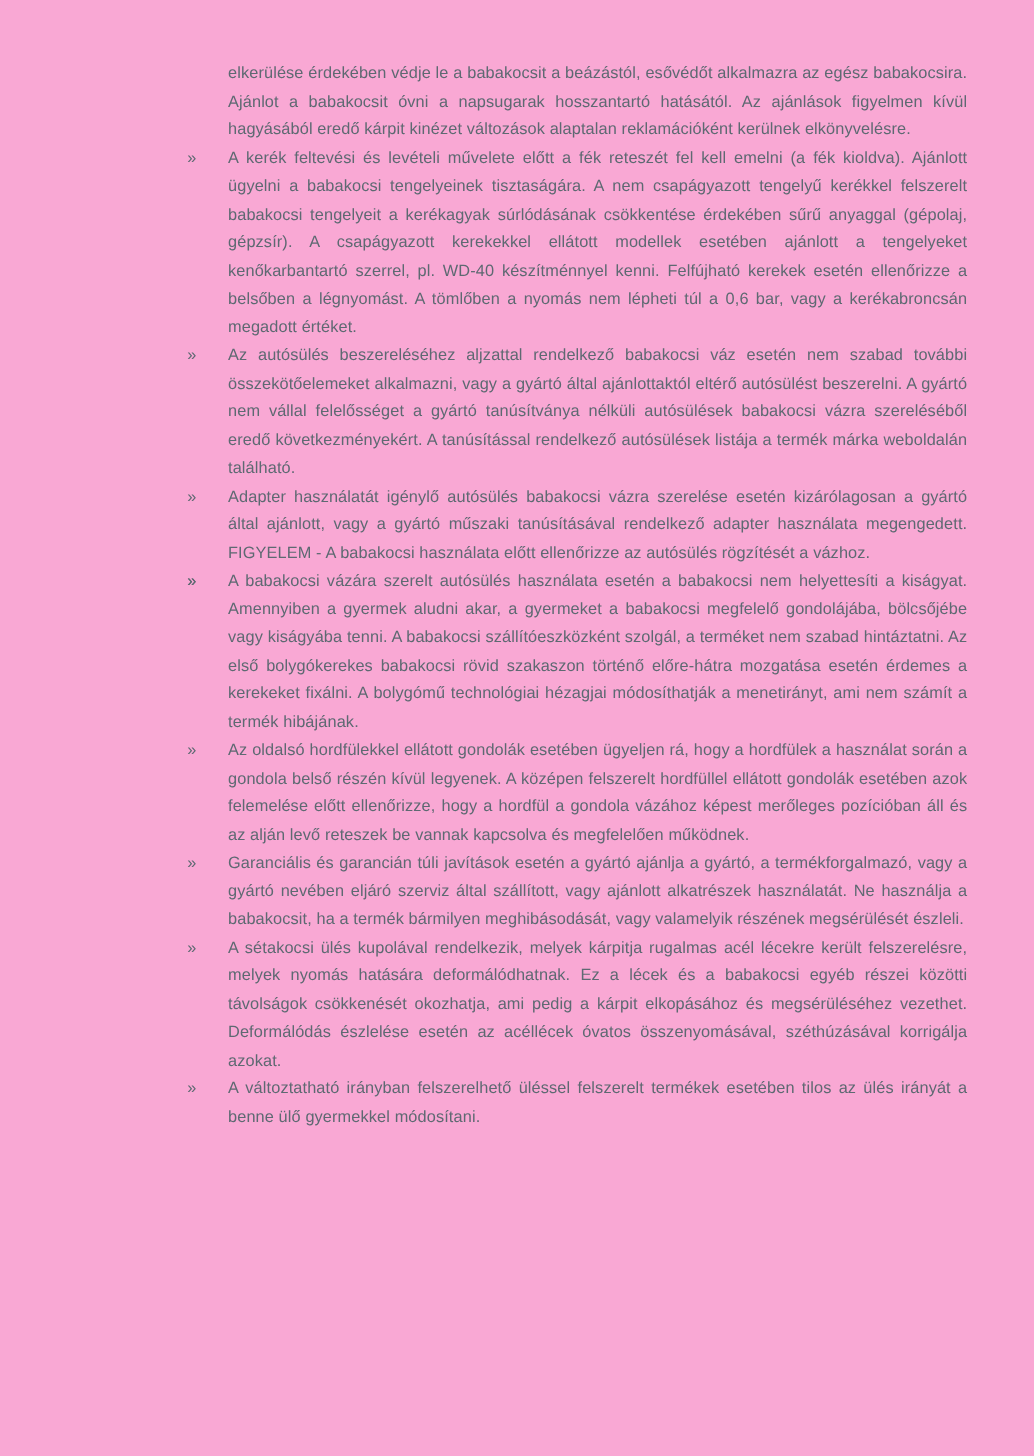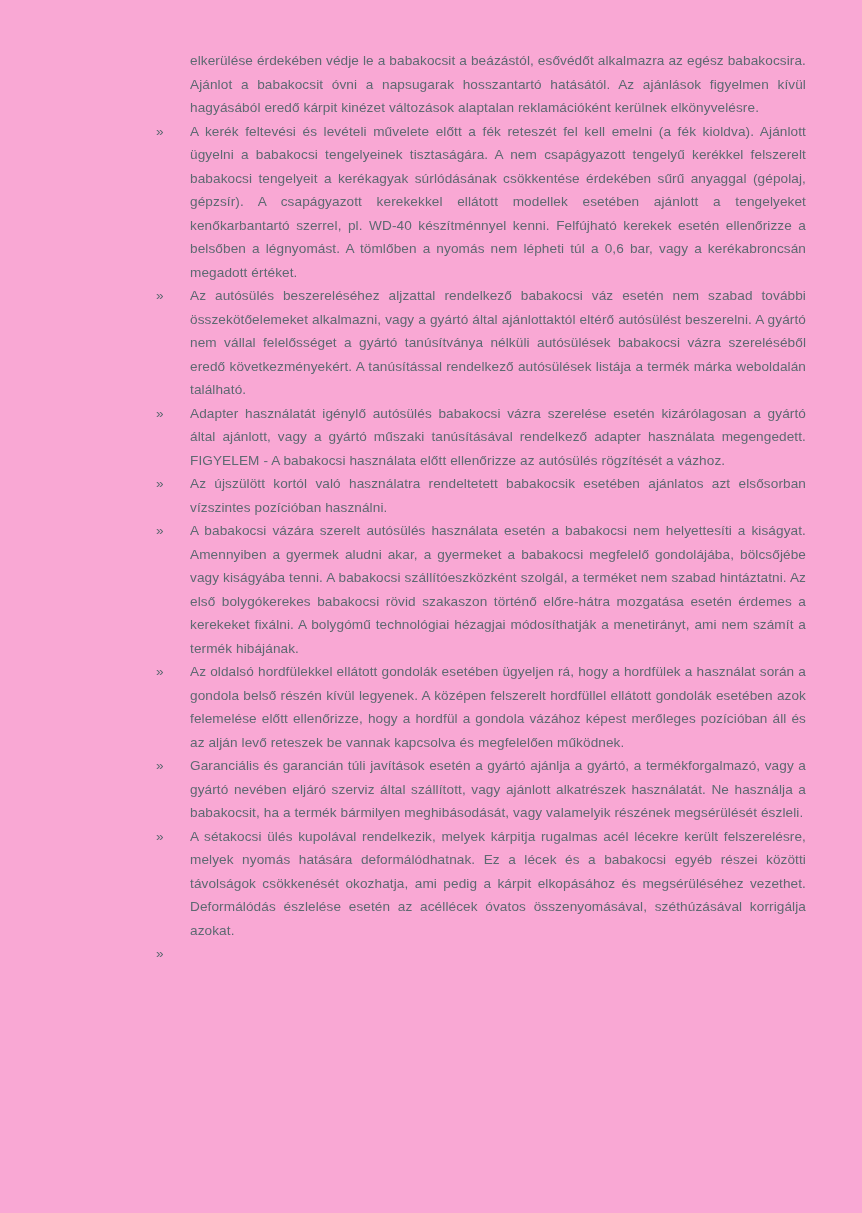--- a/index.html
+++ b/index.html
@@ -68,37 +68,37 @@
       <li>
         <span class="marker">»</span>
         <span class="txt">Az autósülés beszereléséhez aljzattal rendelkező babakocsi váz esetén nem szabad további összekötőelemeket alkalmazni, vagy a gyártó által ajánlottaktól eltérő autósülést beszerelni. A gyártó nem vállal felelősséget a gyártó tanúsítványa nélküli autósülések babakocsi vázra szereléséből eredő következményekért. A tanúsítással rendelkező autósülések listája a termék márka weboldalán található.</span>
       </li>
       <li>
         <span class="marker">»</span>
         <span class="txt">Adapter használatát igénylő autósülés babakocsi vázra szerelése esetén kizárólagosan a gyártó által ajánlott, vagy a gyártó műszaki tanúsításával rendelkező adapter használata megengedett. FIGYELEM - A babakocsi használata előtt ellenőrizze az autósülés rögzítését a vázhoz.</span>
       </li>
       <li>
         <span class="marker">»</span>
-        <span class="txt">Az újszülött kortól való használatra rendeltetett babakocsik esetében ajánlatos azt elsősorban vízszintes pozícióban használni.</span>
       </li>
       <li>
         <span class="marker">»</span>
         <span class="txt">A babakocsi vázára szerelt autósülés használata esetén a babakocsi nem helyettesíti a kiságyat. Amennyiben a gyermek aludni akar, a gyermeket a babakocsi megfelelő gondolájába, bölcsőjébe vagy kiságyába tenni. A babakocsi szállítóeszközként szolgál, a terméket nem szabad hintáztatni. Az első bolygókerekes babakocsi rövid szakaszon történő előre-hátra mozgatása esetén érdemes a kerekeket fixálni. A bolygómű technológiai hézagjai módosíthatják a menetirányt, ami nem számít a termék hibájának.</span>
       </li>
       <li>
         <span class="marker">»</span>
         <span class="txt">Az oldalsó hordfülekkel ellátott gondolák esetében ügyeljen rá, hogy a hordfülek a használat során a gondola belső részén kívül legyenek. A középen felszerelt hordfüllel ellátott gondolák esetében azok felemelése előtt ellenőrizze, hogy a hordfül a gondola vázához képest merőleges pozícióban áll és az alján levő reteszek be vannak kapcsolva és megfelelően működnek.</span>
       </li>
       <li>
         <span class="marker">»</span>
         <span class="txt">Garanciális és garancián túli javítások esetén a gyártó ajánlja a gyártó, a termékforgalmazó, vagy a gyártó nevében eljáró szerviz által szállított, vagy ajánlott alkatrészek használatát. Ne használja a babakocsit, ha a termék bármilyen meghibásodását, vagy valamelyik részének megsérülését észleli.</span>
       </li>
       <li>
         <span class="marker">»</span>
         <span class="txt">A sétakocsi ülés kupolával rendelkezik, melyek kárpitja rugalmas acél lécekre került felszerelésre, melyek nyomás hatására deformálódhatnak. Ez a lécek és a babakocsi egyéb részei közötti távolságok csökkenését okozhatja, ami pedig a kárpit elkopásához és megsérüléséhez vezethet. Deformálódás észlelése esetén az acéllécek óvatos összenyomásával, széthúzásával korrigálja azokat.</span>
       </li>
       <li>
         <span class="marker">»</span>
+        <span class="txt">A változtatható irányban felszerelhető üléssel felszerelt termékek esetében tilos az ülés irányát a benne ülő gyermekkel módosítani.</span>
       </li>
     </ul>
 
   </div>
 </div>
 
 </body></html>

